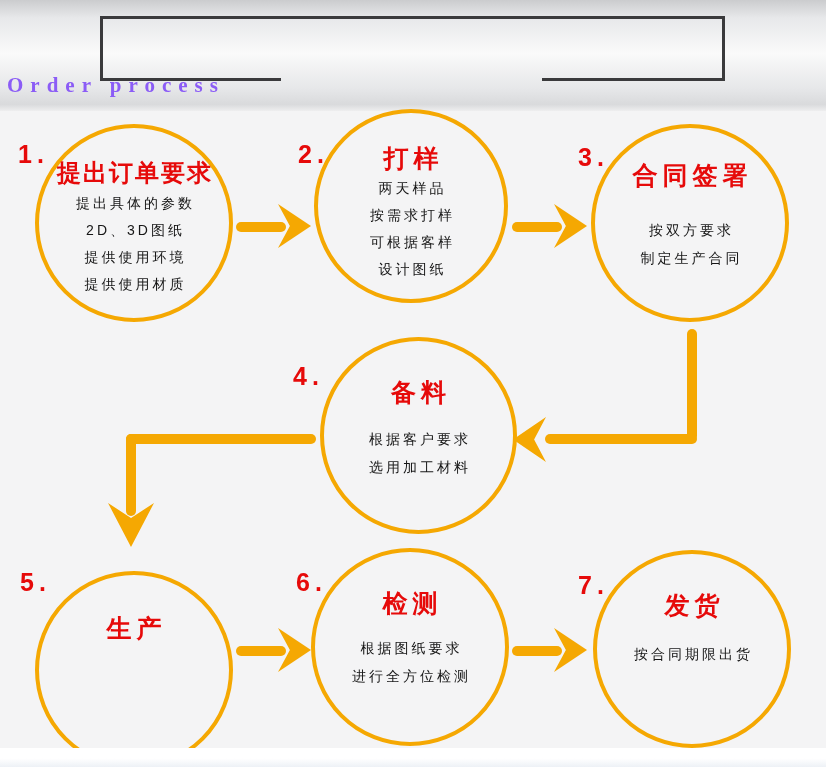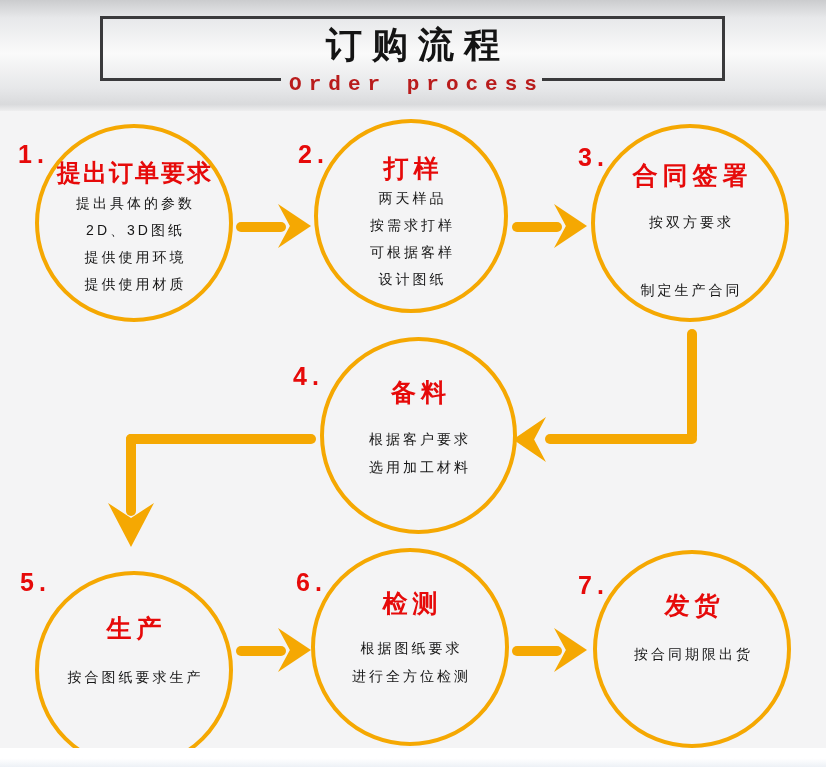--- a/index.html
+++ b/index.html
@@ -33,23 +33,23 @@
   .hb-seg.right{right:-3px;width:183px;}
   .header-title{
     position:absolute;left:0;top:26px;width:826px;
     text-align:center;z-index:3;
     font-family:"Liberation Serif","DejaVu Serif",serif;
     font-size:36px;line-height:38px;font-weight:bold;color:#141414;
     letter-spacing:10px;text-indent:10px;
   }
   .header-subtitle{
     position:absolute;left:0;top:73px;width:826px;
-    text-align:center;z-index:3;
-    font-family:Liberation Mono, monospace;
-    font-size:21px;line-height:24px;font-weight:bold;color:#b91c1c;
+    z-index:3;
+    font-family:Liberation Serif, serif;
+    font-size:21px;line-height:24px;font-weight:bold;color:#8b5cf6;
     letter-spacing:7px;text-indent:7px;
   }
   
   .circle{
     position:absolute;border:4px solid var(--orange);border-radius:50%;
     box-sizing:border-box;
     display:flex;flex-direction:column;align-items:center;
     z-index:4;text-align:center;
   }
   .circle-title{
@@ -79,72 +79,68 @@
 <body>
 
 <div class="page" style="--orange:#F5A802;--red:#E60A0A;">
 
   <div class="top-band"></div>
 
   <div class="header-box">
     <div class="hb-seg left"></div>
     <div class="hb-seg right"></div>
   </div>
-  <div class="header-title">订购流程</div>
   <div class="header-subtitle">Order process</div>
 
   <div class="step-number" style="left:18px;top:140px;">1.</div>
   <div class="step-number" style="left:298px;top:140px;">2.</div>
   <div class="step-number" style="left:578px;top:143px;">3.</div>
   <div class="step-number" style="left:293px;top:362px;">4.</div>
   <div class="step-number" style="left:20px;top:568px;">5.</div>
   <div class="step-number" style="left:296px;top:568px;">6.</div>
   <div class="step-number" style="left:578px;top:571px;">7.</div>
 
   <div class="circle" style="left:35px;top:124px;width:198px;height:198px;padding-top:30px;">
     <div class="circle-title" style="font-size:24px;letter-spacing:2px;text-indent:2px;margin-bottom:2px;">提出订单要求</div>
     <div class="circle-lines">
       <div class="circle-line">提出具体的参数</div>
       <div class="circle-line">2D、3D图纸</div>
       <div class="circle-line">提供使用环境</div>
       <div class="circle-line">提供使用材质</div>
     </div>
   </div>
 
-  <div class="circle" style="left:314px;top:119px;width:194px;height:194px;padding-top:30px;">
+  <div class="circle" style="left:314px;top:109px;width:194px;height:194px;padding-top:30px;">
     <div class="circle-title" style="margin-bottom:2px;">打样</div>
     <div class="circle-lines">
       <div class="circle-line">两天样品</div>
       <div class="circle-line">按需求打样</div>
       <div class="circle-line">可根据客样</div>
       <div class="circle-line">设计图纸</div>
     </div>
   </div>
 
   <div class="circle" style="left:591px;top:124px;width:198px;height:198px;padding-top:32px;">
     <div class="circle-title">合同签署</div>
-    <div class="circle-lines" style="margin-top:18px;gap:40px;">
+    <div class="circle-lines" style="margin-top:26px;">
       <div class="circle-line" style="line-height:28px;">按双方要求</div>
       <div class="circle-line" style="line-height:28px;">制定生产合同</div>
     </div>
   </div>
 
   <div class="circle" style="left:320px;top:337px;width:197px;height:197px;padding-top:36px;">
     <div class="circle-title">备料</div>
     <div class="circle-lines" style="margin-top:18px;">
       <div class="circle-line" style="line-height:28px;">根据客户要求</div>
       <div class="circle-line" style="line-height:28px;">选用加工材料</div>
     </div>
   </div>
 
   <div class="circle" style="left:35px;top:571px;width:198px;height:198px;padding-top:38px;">
     <div class="circle-title">生产</div>
-    <div class="circle-lines" style="margin-top:21px;">
-      <div class="circle-line">按合图纸要求生产</div>
-    </div>
   </div>
 
   <div class="circle" style="left:311px;top:548px;width:198px;height:198px;padding-top:36px;">
     <div class="circle-title">检测</div>
     <div class="circle-lines" style="margin-top:16px;">
       <div class="circle-line" style="line-height:28px;">根据图纸要求</div>
       <div class="circle-line" style="line-height:28px;">进行全方位检测</div>
     </div>
   </div>
 

